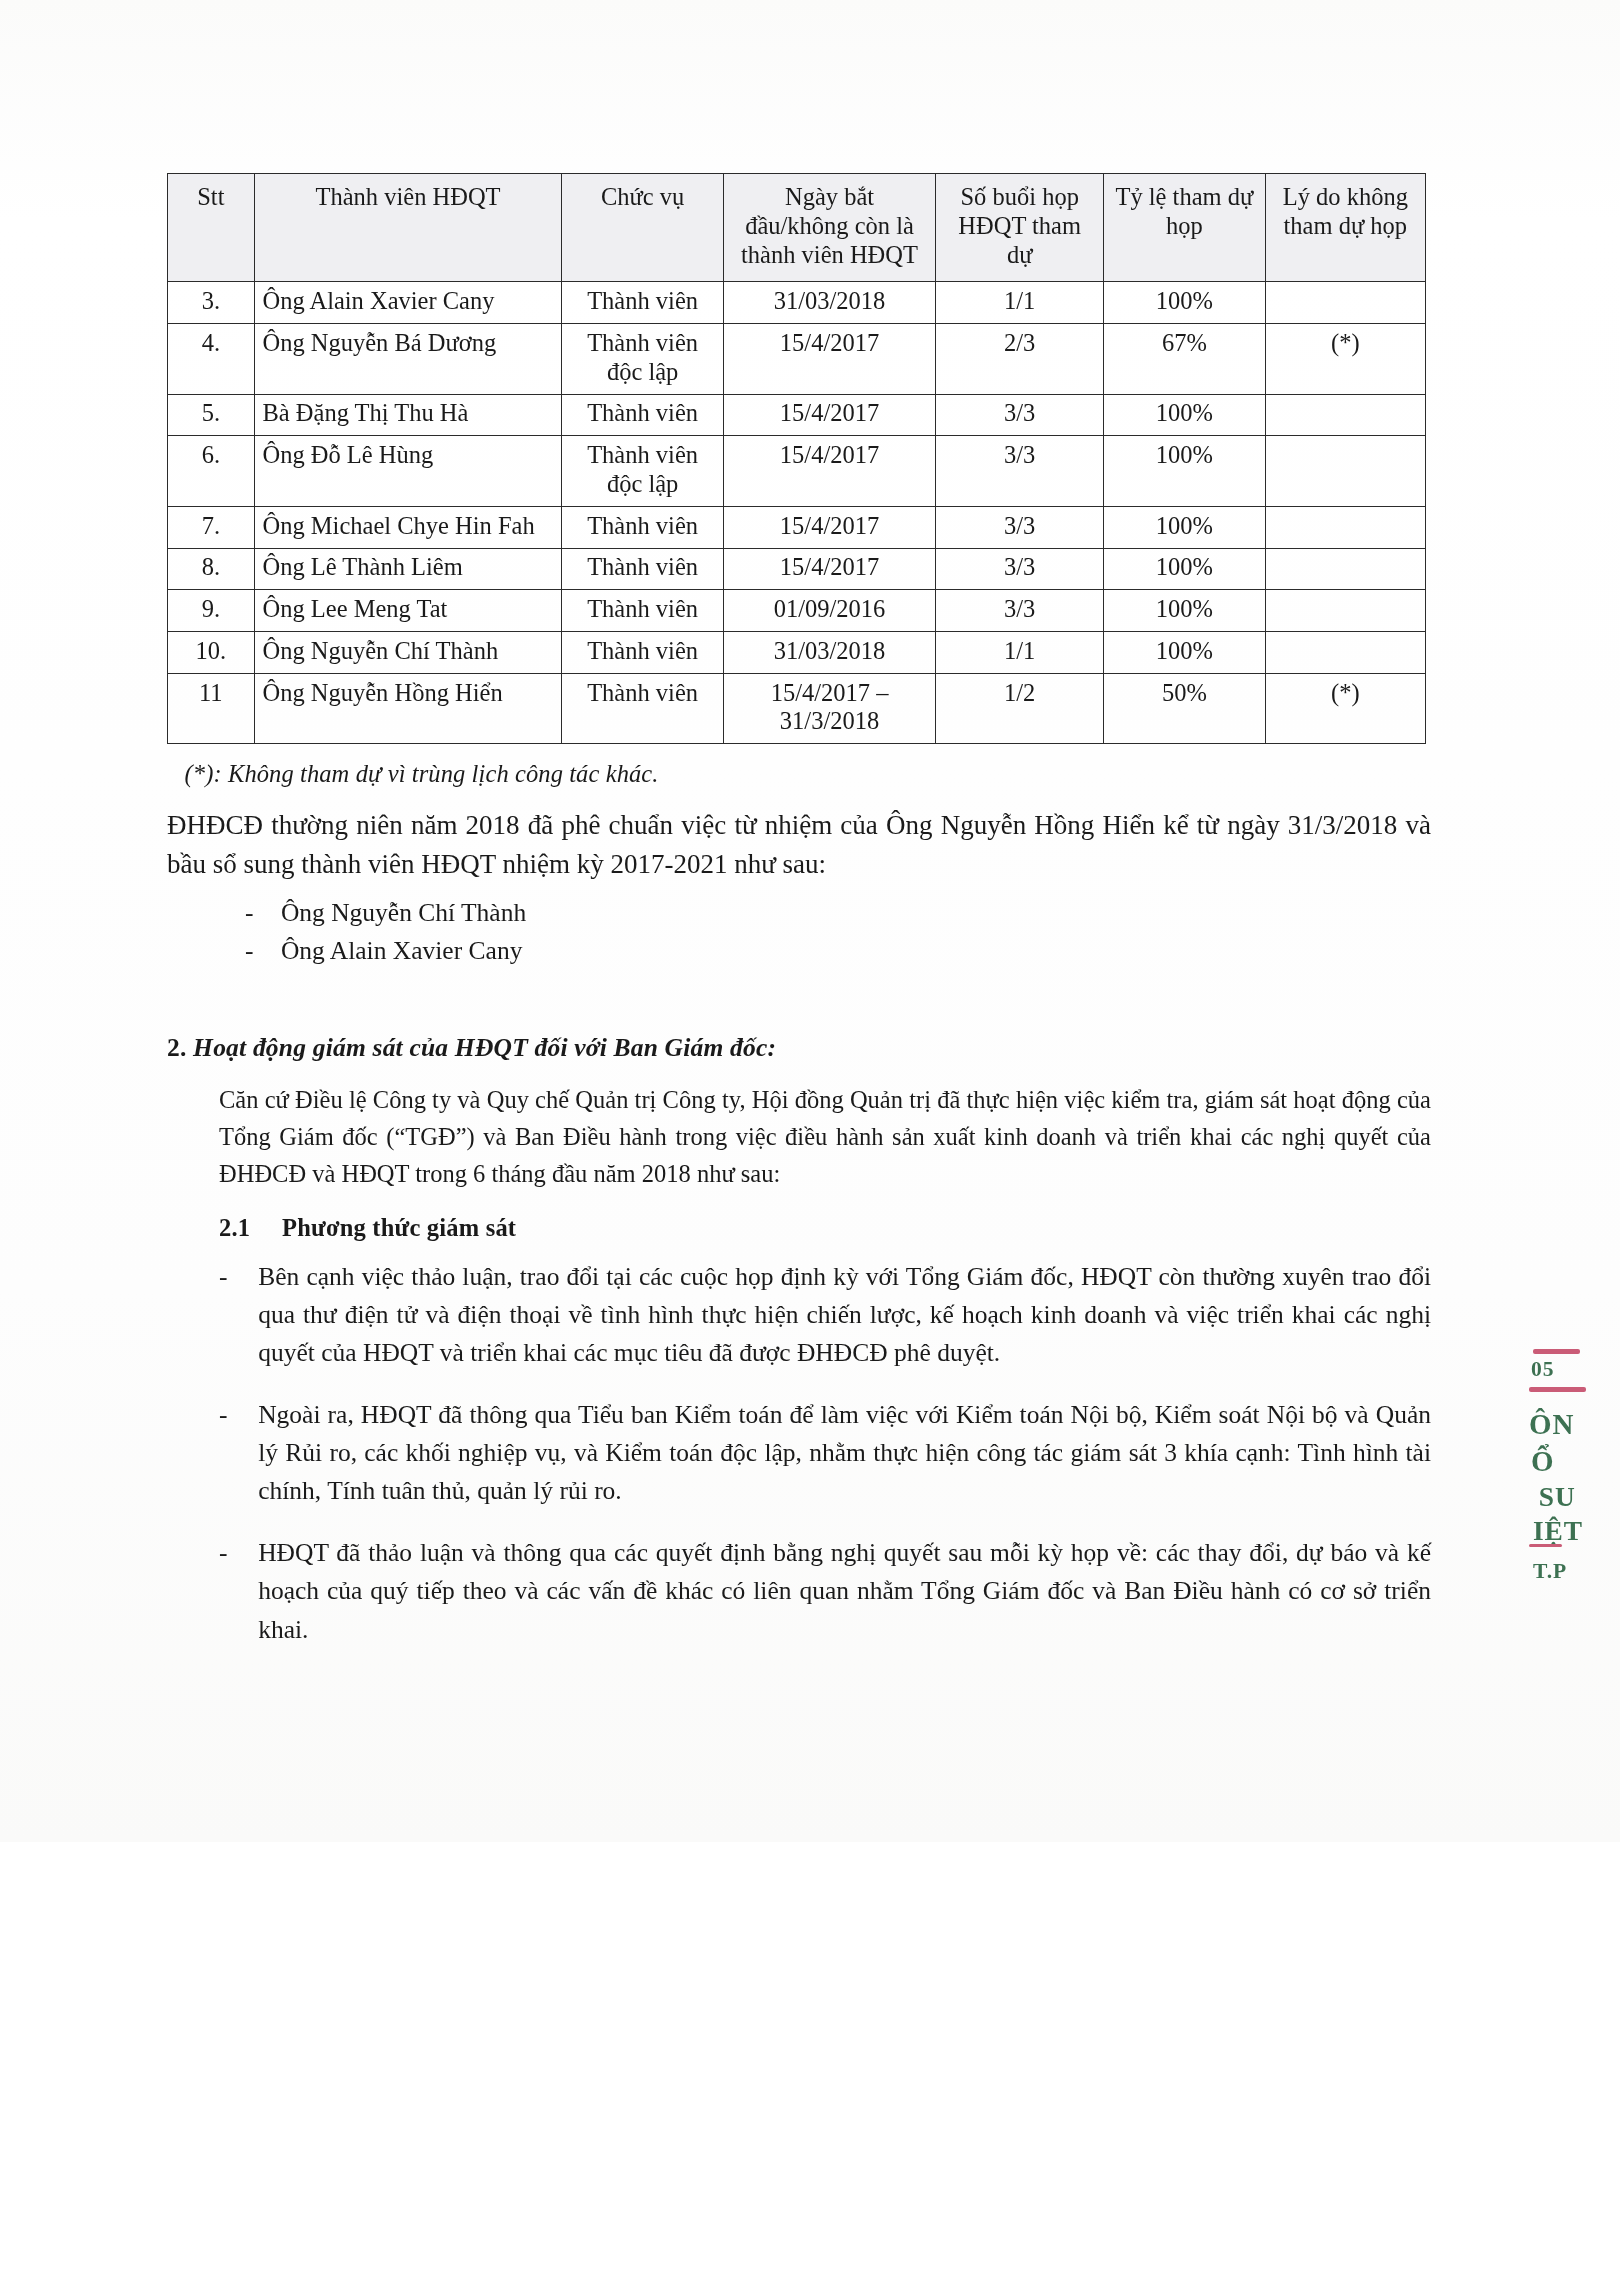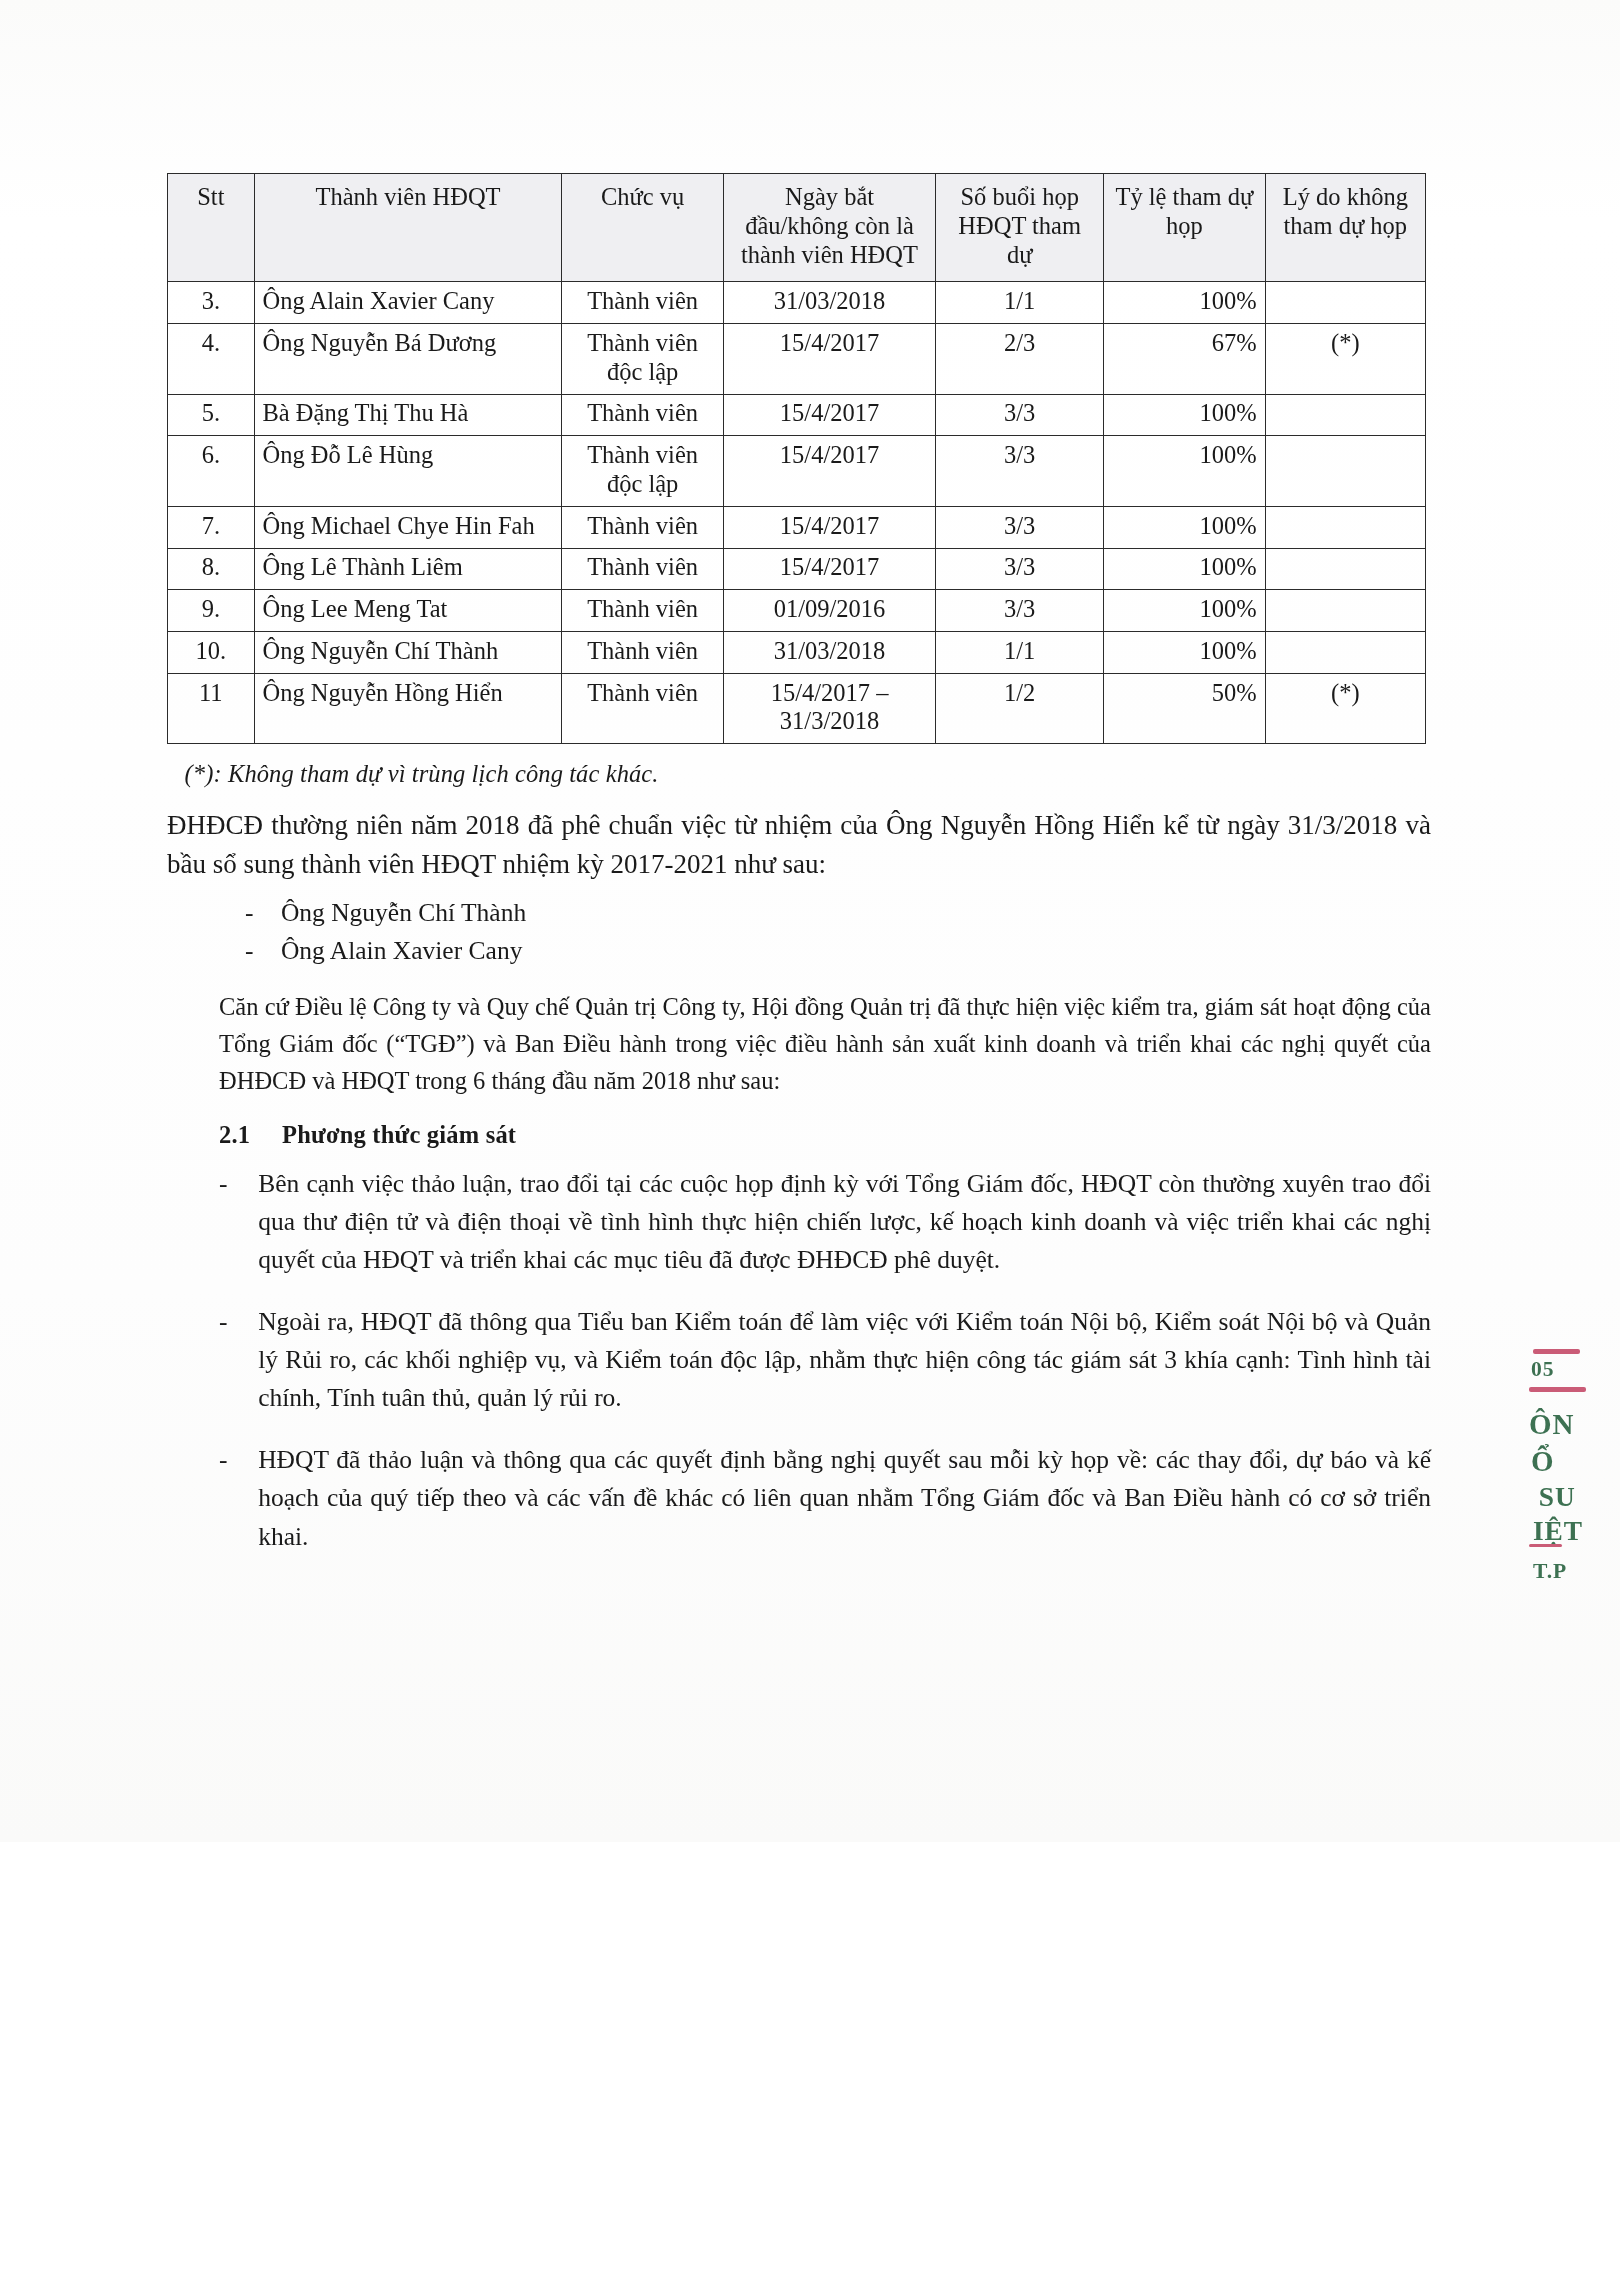--- a/index.html
+++ b/index.html
@@ -60,21 +60,21 @@
   col.c-date   { width: 196px; }
   col.c-count  { width: 155px; }
   col.c-rate   { width: 149px; }
   col.c-reason { width: 148px; }
 
   td.cell-stt    { text-align: center; }
   td.cell-name   { text-align: left; }
   td.cell-role   { text-align: center; }
   td.cell-date   { text-align: center; }
   td.cell-count  { text-align: center; }
-  td.cell-rate   { text-align: right; }
+  td.cell-rate   { text-align: center; }
   td.cell-reason { text-align: center; }
 
   
   .footnote {
     font-style: italic;
     font-size: 24.5px;
     margin: 15.7px 0 0 17.6px;
     letter-spacing: 0.1px;
   }
   p.para {
@@ -317,20 +317,24 @@
       <li>
         <span class="dash">-</span>
         <span>Ông Nguyễn Chí Thành</span>
       </li>
       <li>
         <span class="dash">-</span>
         <span>Ông Alain Xavier Cany</span>
       </li>
     </ul>
 
+    <h2 class="section-heading">
+      <span class="num">2.</span>
+      <span>Hoạt động giám sát của HĐQT đối với Ban Giám đốc:</span>
+    </h2>
 
     <div class="block-indent">
       <p class="body-para">Căn cứ Điều lệ Công ty và Quy chế Quản trị Công ty, Hội đồng Quản trị đã thực hiện việc kiểm tra, giám sát hoạt động của Tổng Giám đốc (“TGĐ”) và Ban Điều hành trong việc điều hành sản xuất kinh doanh và triển khai các nghị quyết của ĐHĐCĐ và HĐQT trong 6 tháng đầu năm 2018 như sau:</p>
 
       <h3 class="sub-heading">
         <span class="subnum">2.1</span>
         <span>Phương thức giám sát</span>
       </h3>
 
       <ul class="bullet-list">

